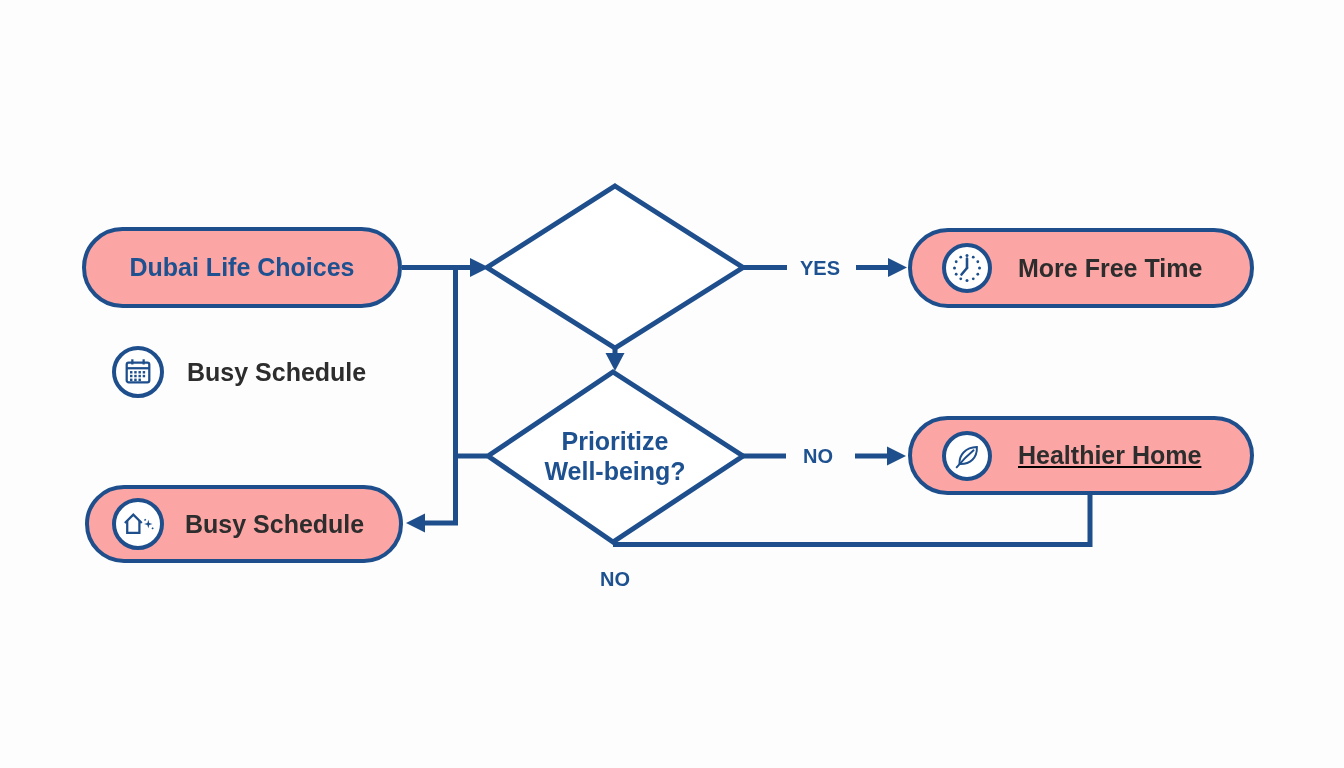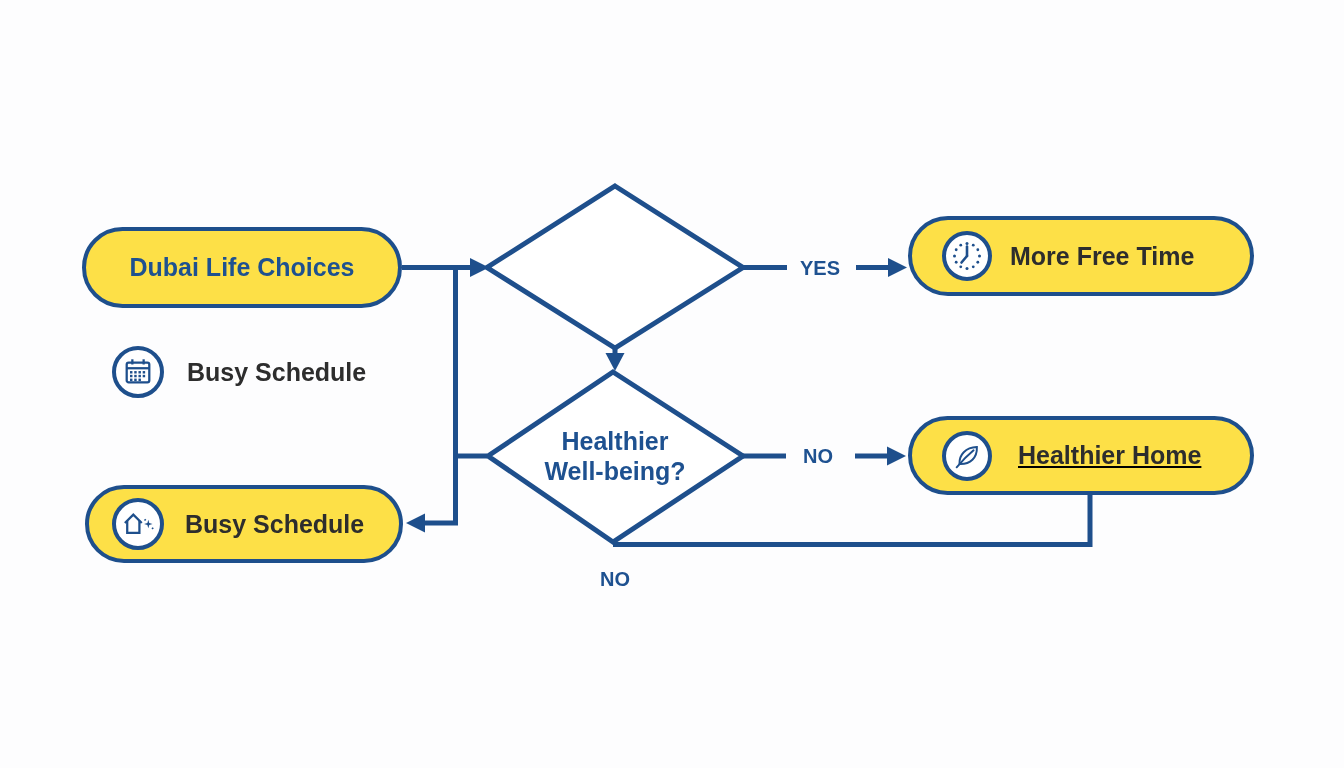--- a/index.html
+++ b/index.html
@@ -8,21 +8,21 @@
     width:1344px;height:768px;
     background:#fdfdfe;
     font-family:"Liberation Sans",sans-serif;
     overflow:hidden;
   }
   .wires{position:absolute;left:0;top:0;width:1344px;height:768px;}
 
   .pill{
     position:absolute;
     box-sizing:border-box;
-    background:#fde047;
+    background:#fca5a5;
     border:4px solid #1e4f8c;
     border-radius:44px;
     display:flex;align-items:center;
   }
   .pill-center{justify-content:center;}
   .lbl-blue{font-size:25px;font-weight:700;color:#1e5190;white-space:nowrap;}
   .lbl-dark{font-size:25px;font-weight:700;color:#2d2d2d;white-space:nowrap;}
 
   .icon-circle{
     box-sizing:border-box;
@@ -126,31 +126,31 @@
           <line x1="26" y1="11" x2="27.2" y2="12.2"></line>
           <line x1="34" y1="20" x2="35.2" y2="21.2"></line>
         </g>
       </svg>
     </span>
     <span class="lbl-dark">Busy Schedule</span>
   </div>
 
 
   <div class="diamond-label" style="left:505px;top:426px;">
-    <span>Healthier</span><br>
+    <span>Prioritize</span><br>
     <span>Well-being?</span>
   </div>
 
   <div class="edge-label" style="left:783px;top:253px;">YES</div>
 
   <div class="edge-label" style="left:781px;top:441px;">NO</div>
 
   <div class="edge-label" style="left:578px;top:564px;">NO</div>
 
-  <div class="pill" style="left:908px;top:216px;width:346px;height:80px;padding-left:30px;gap:18px;">
+  <div class="pill" style="left:908px;top:228px;width:346px;height:80px;padding-left:30px;gap:26px;">
     <span class="icon-circle ic-50">
       <svg width="36" height="36" viewBox="0 0 36 36" fill="none">
         <g fill="#1e4f8c" stroke="none">
           <circle cx="18" cy="5.5" r="1.5"></circle>
           <circle cx="24.25" cy="7.2" r="1.4"></circle>
           <circle cx="28.8" cy="11.75" r="1.4"></circle>
           <circle cx="30.5" cy="18" r="1.5"></circle>
           <circle cx="28.8" cy="24.25" r="1.4"></circle>
           <circle cx="24.25" cy="28.8" r="1.4"></circle>
           <circle cx="18" cy="30.5" r="1.5"></circle>

